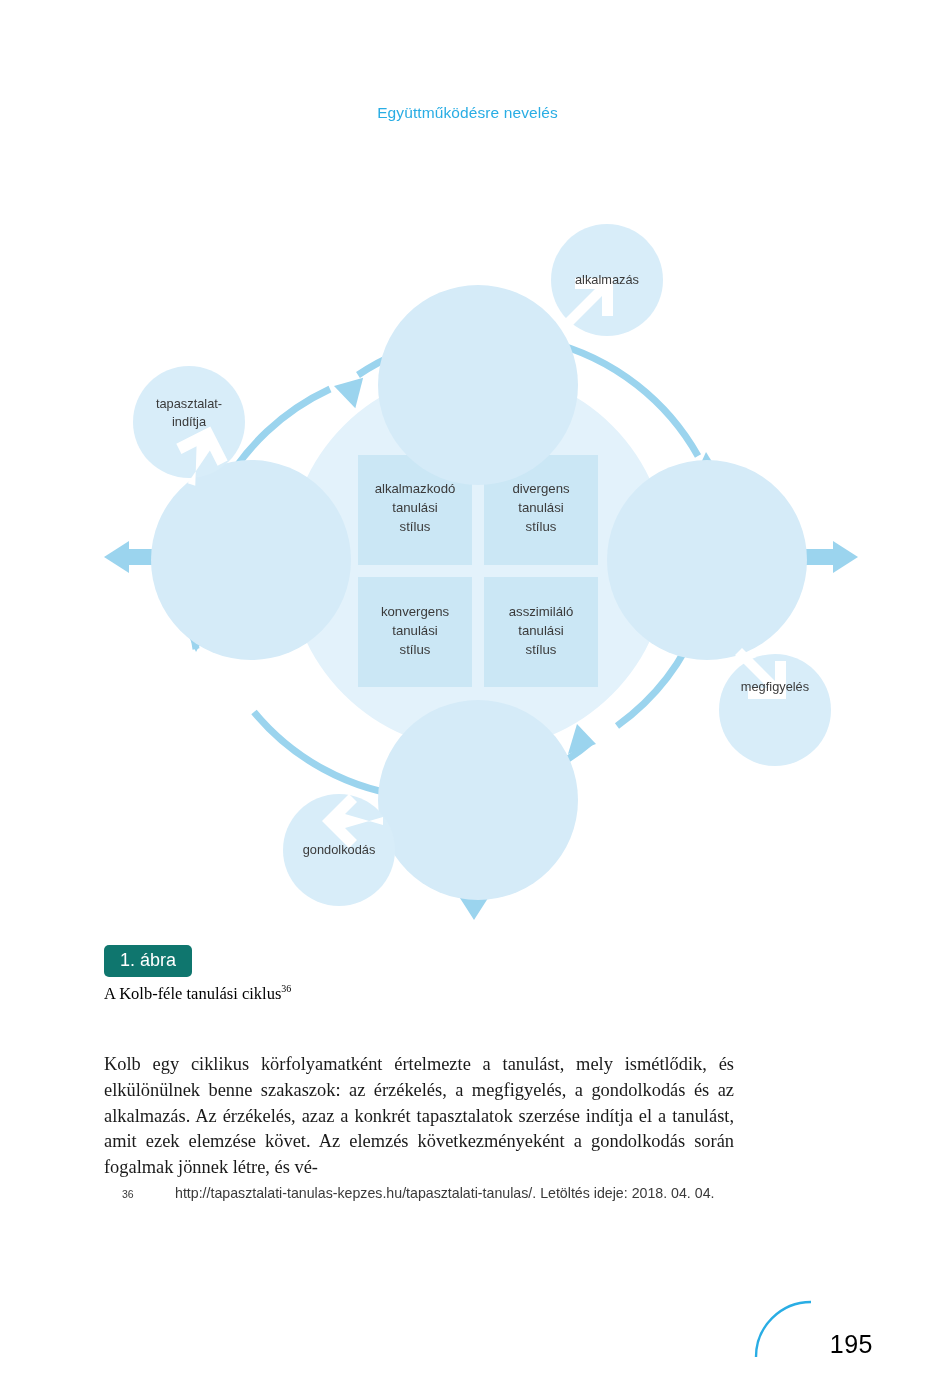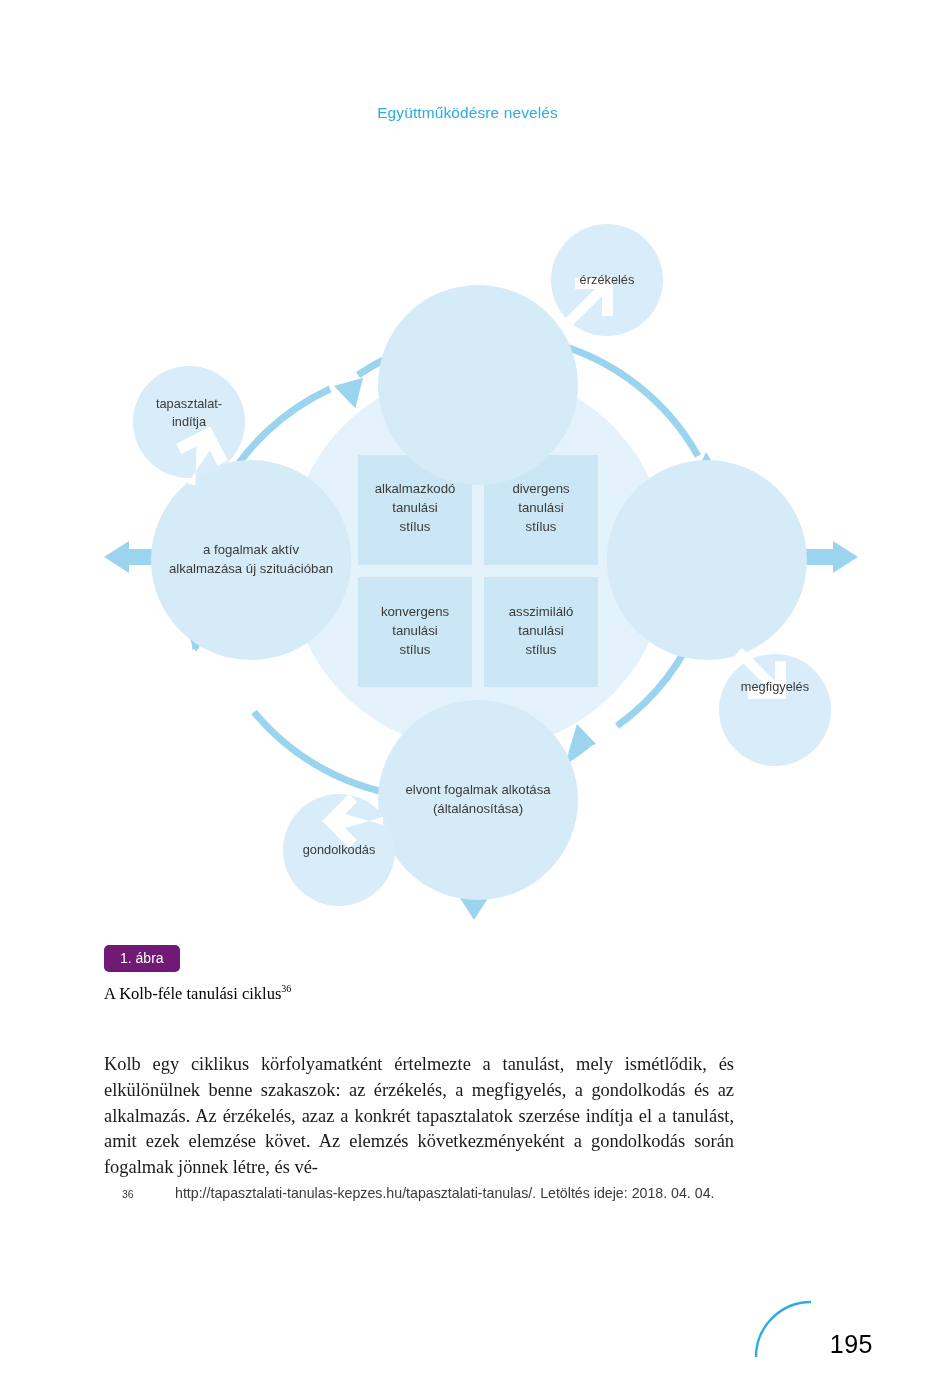--- a/index.html
+++ b/index.html
@@ -49,23 +49,23 @@
     white-space: pre-line;
     pointer-events: none;
   }
   .fig-label.small { font-size: 12.8px; line-height: 18px; }
 
   
   .fig-badge {
     position: absolute;
     left: 104px;
     top: 945px;
-    background: #701a75;
+    background: #0f766e;
     color: #ffffff;
-    font-size: 14px;
+    font-size: 18px;
     padding: 5px 16px 6px 16px;
     border-radius: 5px;
     font-family: "Liberation Sans", sans-serif;
     display: inline-block;
   }
   .fig-caption {
     position: absolute;
     left: 104px;
     top: 983px;
     font-family: "Liberation Serif", serif;
@@ -195,27 +195,23 @@
       <path d="M742 448 l 33 33 l 0 -20 l 11 0 l 0 38 l -38 0 l 0 -11 l 20 0 l -33 -33 z"></path>
 
       <path d="M383 617 l -38 11 l 12 12 l -8 8 l -27 -27 l 27 -27 l 8 8 l -12 12 l 38 11 z"></path>
 
       <path d="M203 287 l -11 -38 l -12 12 l -8 -8 l 27 -27 l 27 27 l -8 8 l -12 -12 l -11 38 z" transform="rotate(18 203 262)"></path>
     </g>
   </svg>
 
 
 
-  <div class="fig-label" style="left:358px; top:580px; width:240px;">elvont fogalmak alkotása
-(általánosítása)</div>
-
-  <div class="fig-label" style="left:121px; top:340px; width:260px;">a fogalmak aktív
-alkalmazása új szituációban</div>
-
-  <div class="fig-label small" style="left:547px; top:71px; width:120px;">érzékelés</div>
+
+
+  <div class="fig-label small" style="left:547px; top:71px; width:120px;">alkalmazás</div>
 
   <div class="fig-label small" style="left:715px; top:478px; width:120px;">megfigyelés</div>
 
   <div class="fig-label small" style="left:279px; top:641px; width:120px;">gondolkodás</div>
 
   <div class="fig-label small" style="left:129px; top:195px; width:120px;">tapasztalat-
 indítja</div>
 
   <div class="fig-label" style="left:355px; top:279px; width:120px;">alkalmazkodó
 tanulási

